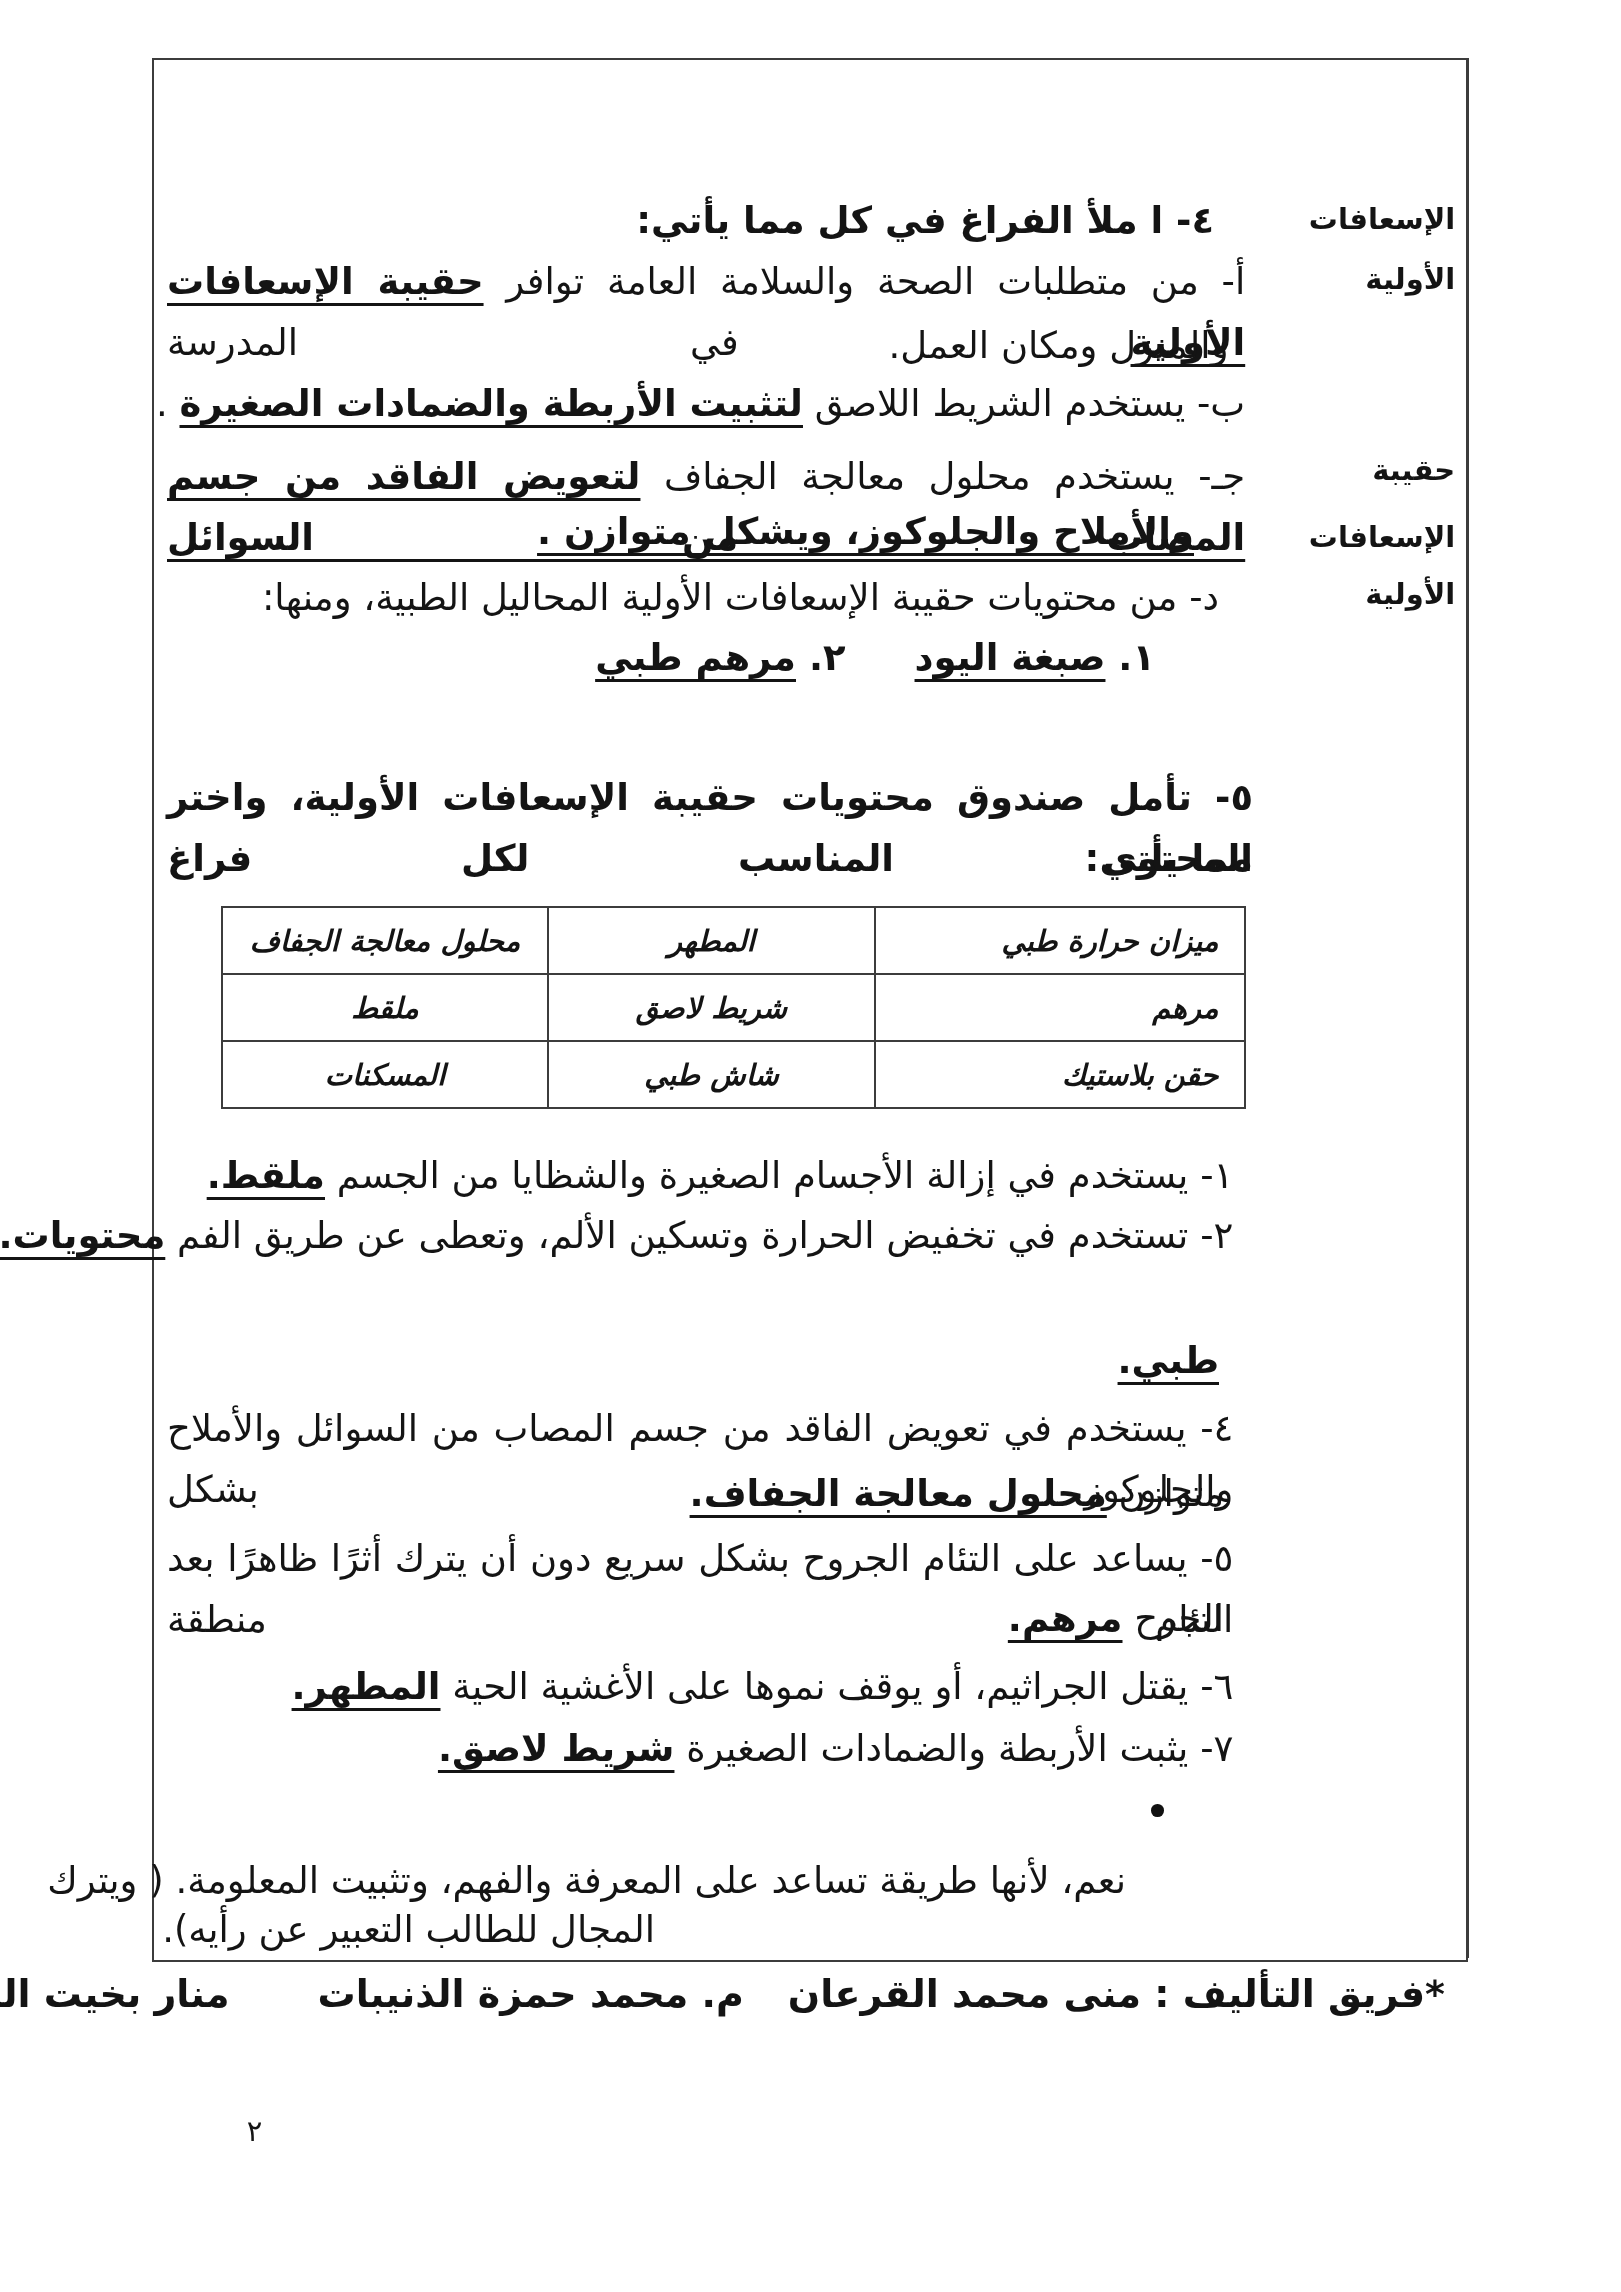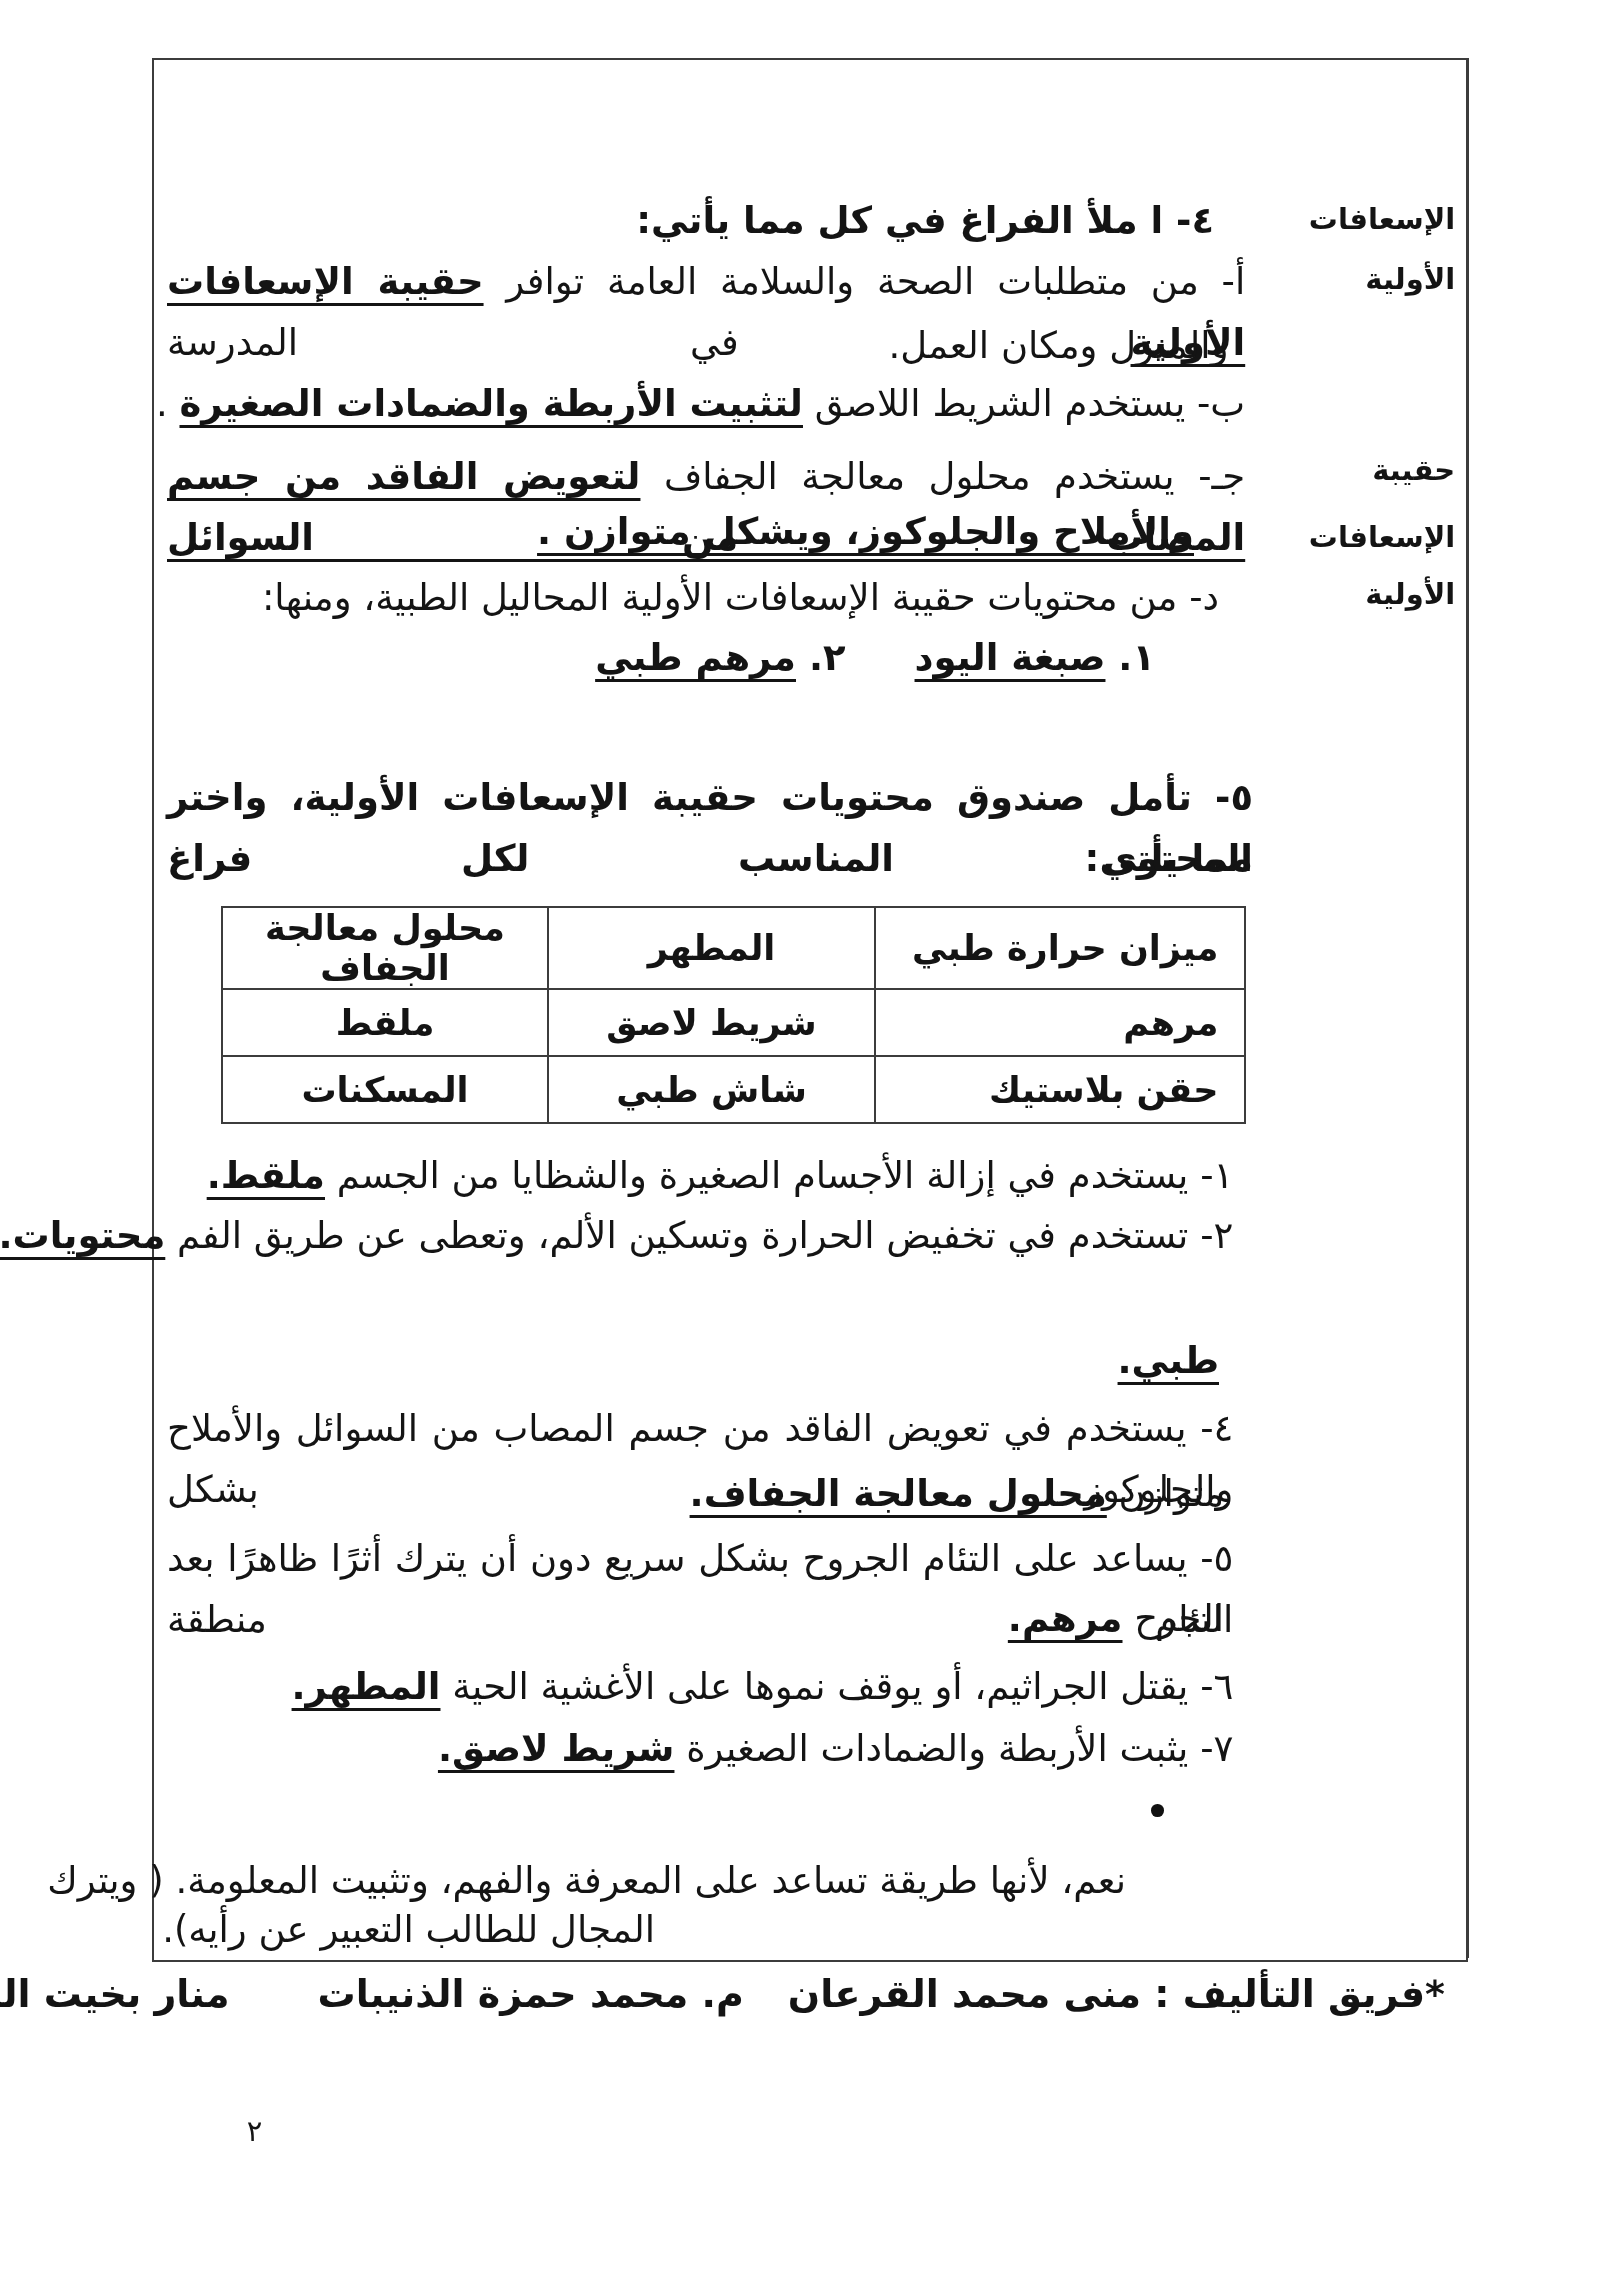--- a/index.html
+++ b/index.html
@@ -17,22 +17,22 @@
   .jl{text-align:justify;text-align-last:justify;white-space:normal;}
   .bold{font-weight:700;}
   .ans{font-weight:700;text-decoration:underline;text-decoration-thickness:2.5px;text-underline-offset:8.8px;}
   .ind8{padding-right:7.8px;}   .ind20{padding-right:19.6px;}  .ind25{padding-right:24.5px;}
   .ind30{padding-right:29px;} .ind35{padding-right:34px;}  .ind40{padding-right:39px;}
   .ind60{padding-right:59px;} .ind65{padding-right:64px;}  .ind100{padding-right:98px;}
   .ind130{padding-right:127px;} .ind610{padding-right:598px;}
   .sol-gap{display:inline-block;width:69px;}
   .kit-table{position:absolute;top:906px;left:221px;width:1024px;border-collapse:collapse;
              table-layout:fixed;direction:rtl;}
-  .kit-table td{border:2px solid #3c3c3c;height:65px;font-weight:700;font-size:35px;
-                text-align:center;padding:0 9.8px;}
+  .kit-table td{border:2px solid #3c3c3c;height:65px;font-weight:700;font-size:29px;
+                text-align:center;padding:0 9.8px;font-style:italic;}
   .kit-table td.r{text-align:right;padding-right:25.5px;}
   .dot{display:inline-block;width:12.7px;height:12.7px;border-radius:50%;background:#111;
        vertical-align:middle;margin:0 25.5px 5.9px 7.8px;}
   .footer{position:absolute;top:1966px;left:191px;right:176px;height:57px;line-height:57px;
           font-weight:700;font-size:38px;text-align:right;white-space:nowrap;}
   .gap45{display:inline-block;width:44px;} .gap90{display:inline-block;width:88px;}
   .pagenum{position:absolute;top:2107px;left:225px;width:59px;height:49px;line-height:49px;
            font-size:29px;text-align:center;}
 </style>
 </head>

